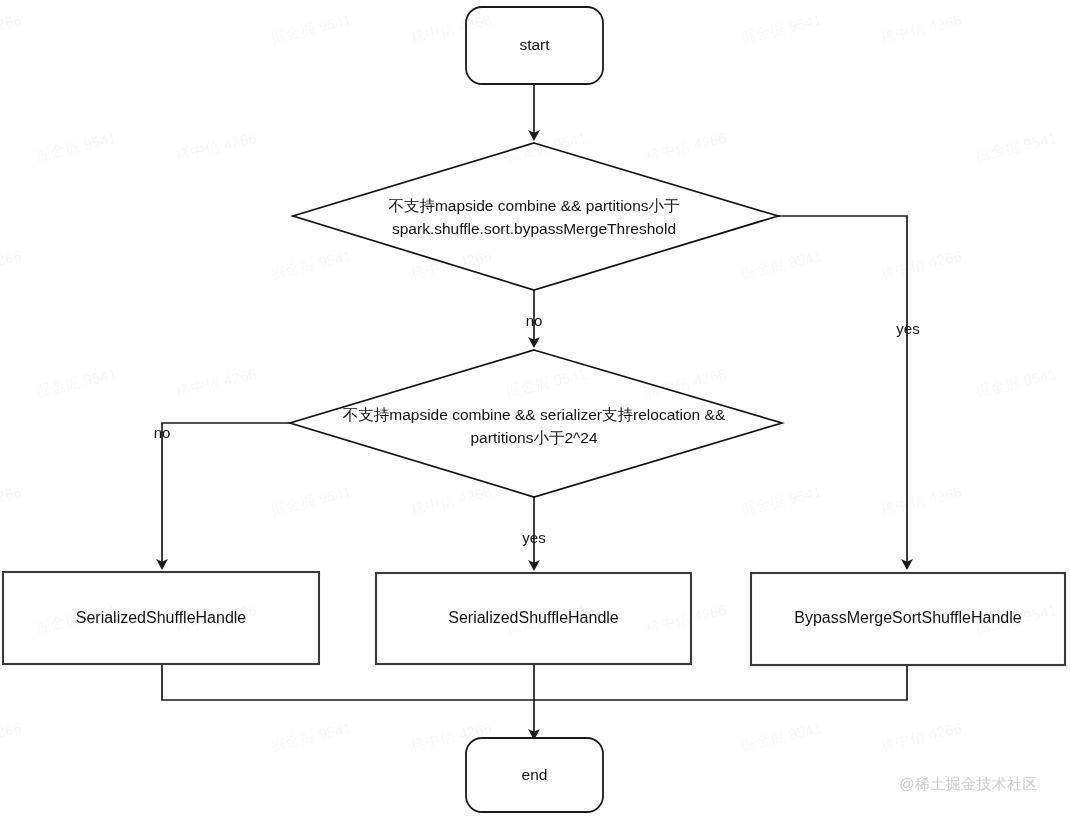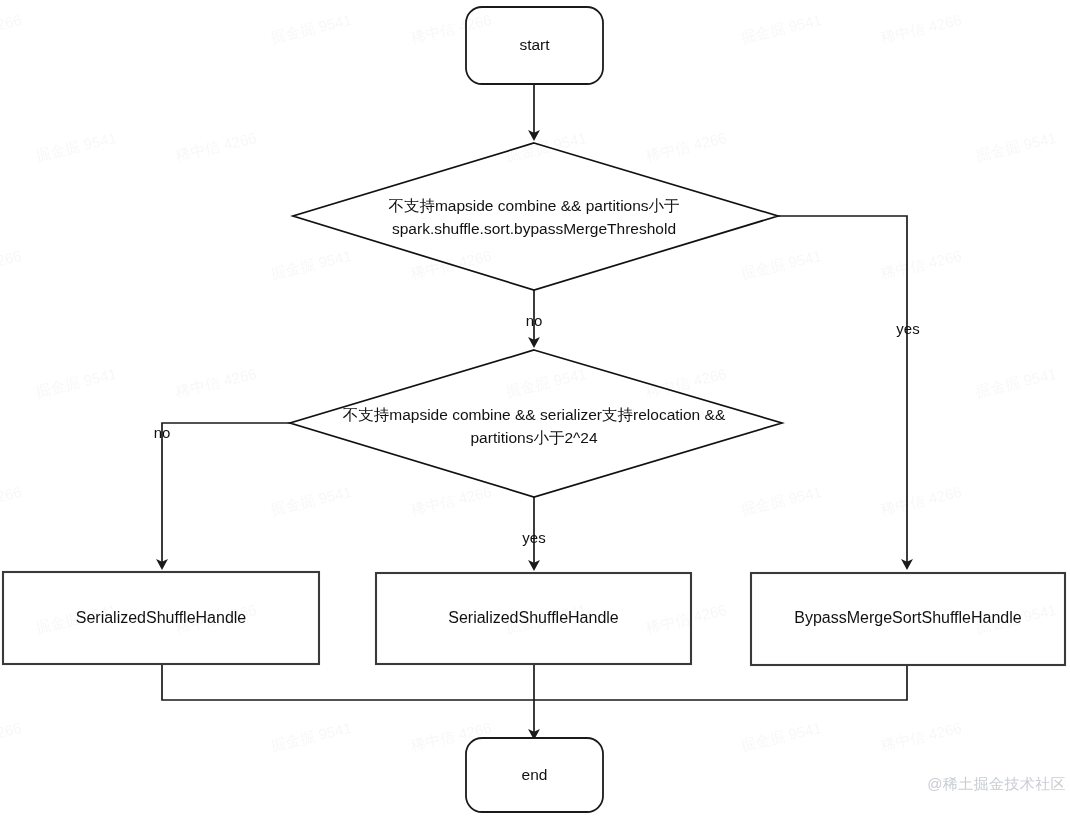--- a/index.html
+++ b/index.html
@@ -69,21 +69,21 @@
     dominant-baseline: middle;
   }
   .edge-label {
     font-family: "Liberation Sans", sans-serif;
     font-size: 15px;
     fill: #111111;
     text-anchor: middle;
   }
   .watermark-brand {
     position: absolute;
-    right: 4px;
+    right: 32px;
     bottom: 22px;
     font-family: "Liberation Sans", sans-serif;
     font-size: 15px;
     color: #c9cdd2;
     letter-spacing: 0.4px;
     white-space: nowrap;
     user-select: none;
   }
   .wm-tile {
     position: absolute;

